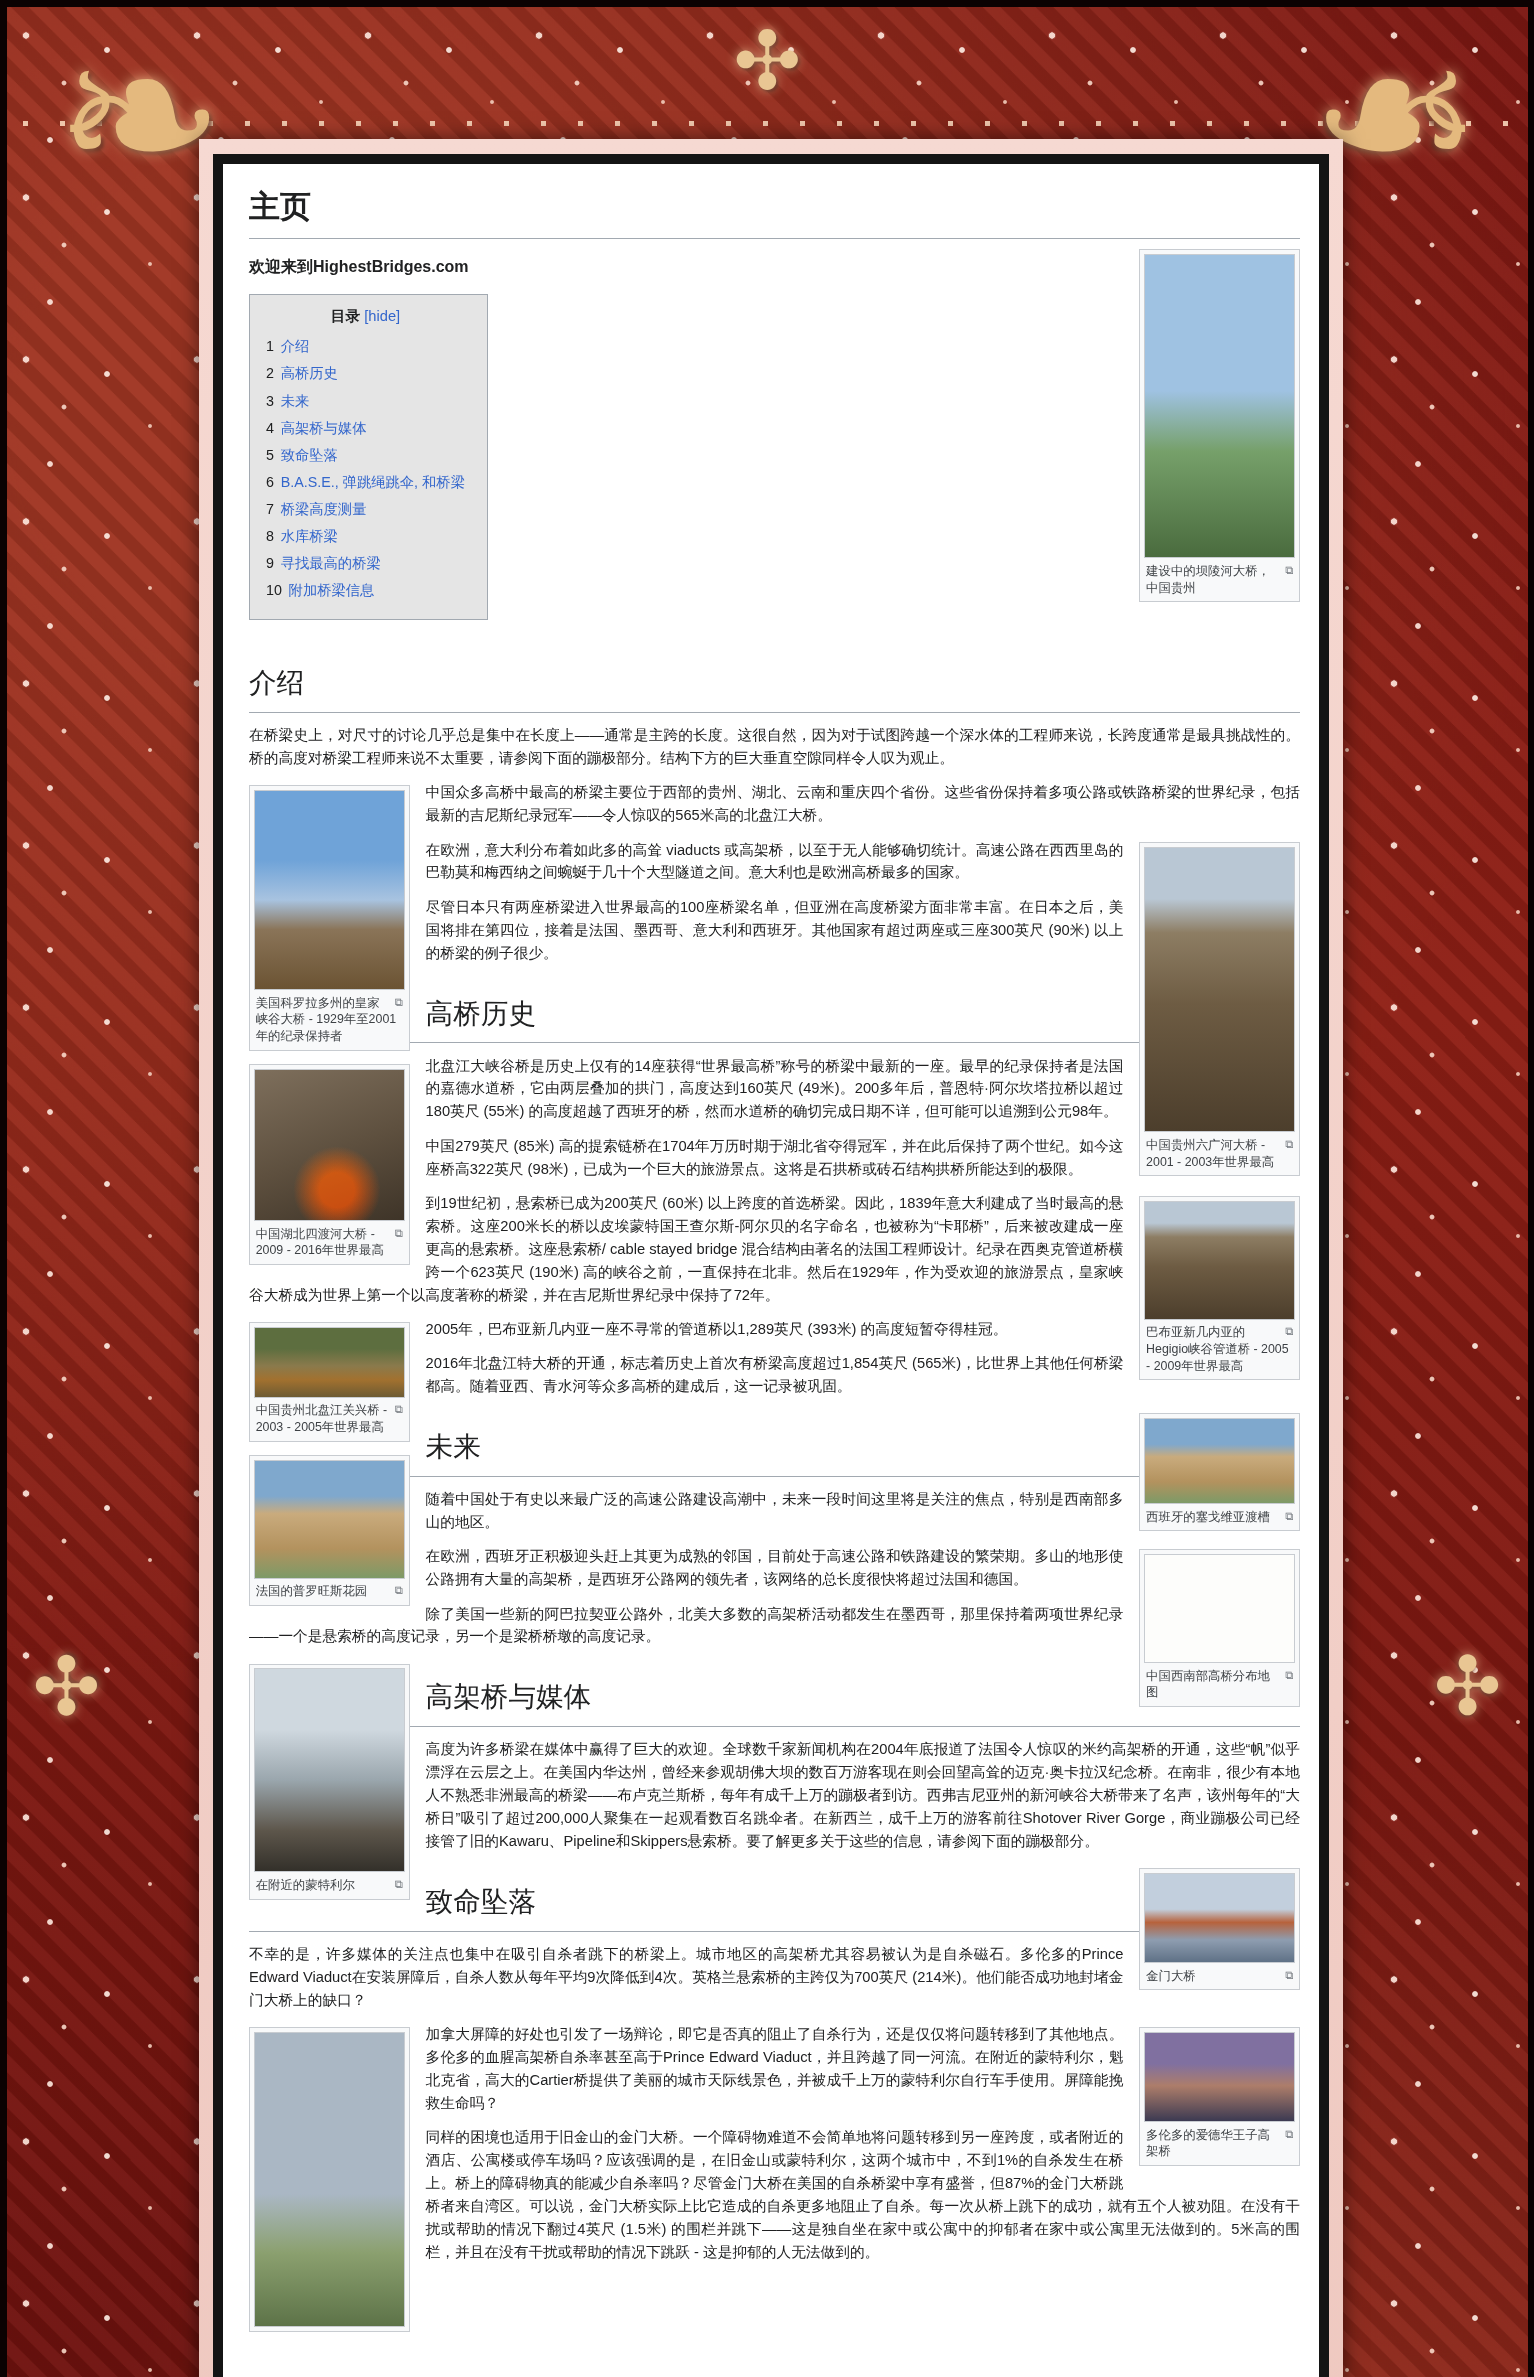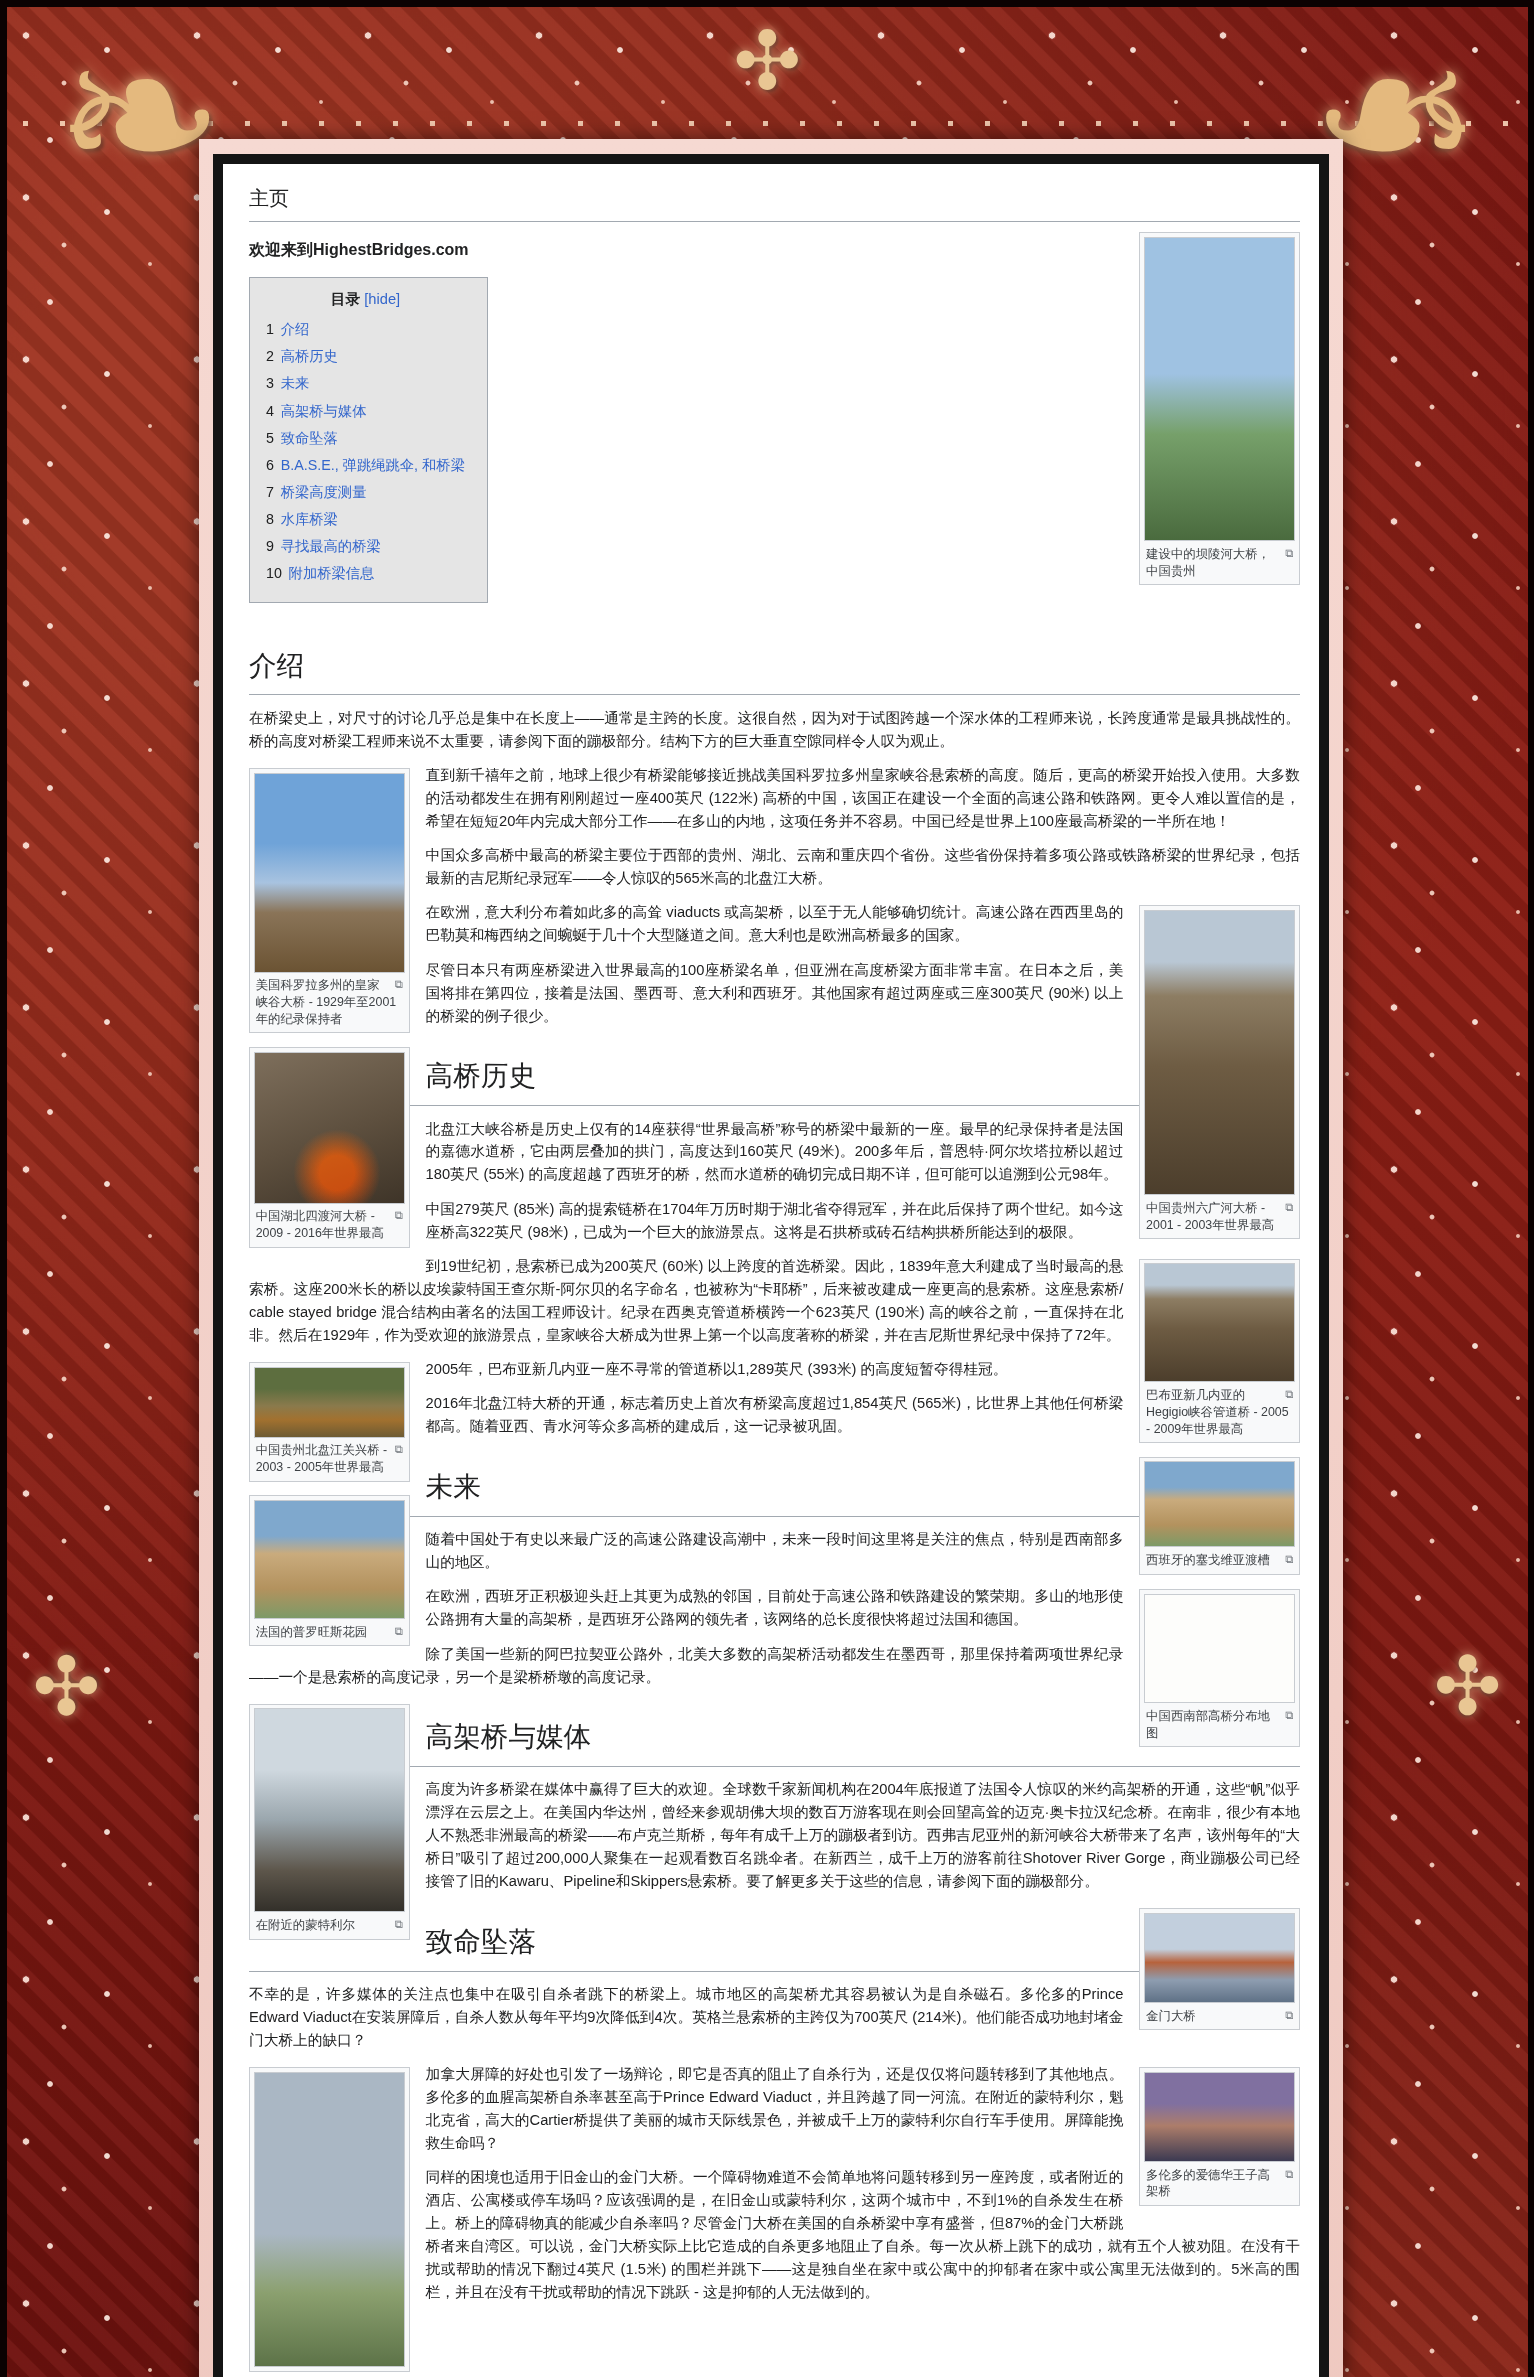--- a/index.html
+++ b/index.html
@@ -32,21 +32,21 @@
   .e-top{top:14.3px;left:50%;transform:translateX(-50%);}
   .e-left{left:28.5px;top:50%;transform:translateY(-50%) rotate(-90deg);}
   .e-right{right:28.5px;top:50%;transform:translateY(-50%) rotate(90deg);}
   .mat{position:absolute;left:199px;top:139px;right:192px;bottom:101px;
       background:linear-gradient(180deg,#f6d9d2,#ecc3ba);box-shadow:0 0 19px rgba(0,0,0,.55);}
   .pageframe{position:absolute;left:213px;top:154px;right:206px;bottom:116px;background:#141414;}
   
   .page{position:absolute;left:223px;top:164px;right:216px;bottom:126px;background:#ffffff;
       color:#202122;overflow:hidden;padding:14.3px 19px 19px 26px;box-sizing:border-box;
       font-size:14.7px;line-height:1.56;}
-  h1.pgtitle{font-size:20px;font-weight:400;margin:4.8px 0 2.9px 0;padding-bottom:6.7px;
+  h1.pgtitle{font-size:31px;font-weight:700;margin:4.8px 0 2.9px 0;padding-bottom:6.7px;
       border-bottom:0.5px solid #a2a9b1;}
   .welcome{font-weight:bold;font-size:16px;margin:16px 0 12.4px 0;}
   h2.sec{font-size:27.6px;font-weight:400;margin:27px 0 4.8px 0;padding-bottom:7.6px;
       border-bottom:0.5px solid #a2a9b1;clear:none;}
   p{margin:11.4px 0;text-align:justify;}
   a,.lnk{color:#3366cc;text-decoration:none;cursor:pointer;}
   
   .toc{display:inline-block;background:#e5e5e5;border:0.5px solid #a2a9b1;
       padding:9.5px 22px 12.4px 16px;font-size:14.3px;margin:1.9px 0 14.3px 0;}
   .toc .toctitle{text-align:center;font-weight:bold;font-size:14.7px;}
@@ -127,21 +127,20 @@
   </div>
 
   <h2 class="sec">介绍</h2>
   <p>在桥梁史上，对尺寸的讨论几乎总是集中在长度上——通常是主跨的长度。这很自然，因为对于试图跨越一个深水体的工程师来说，长跨度通常是最具挑战性的。桥的高度对桥梁工程师来说不太重要，请参阅下面的蹦极部分。结构下方的巨大垂直空隙同样令人叹为观止。</p>
 
   <figure class="thumb left">
     <div class="timg ph-sky" style="height:200px"></div>
     <figcaption><span class="mag">⧉</span><span>美国科罗拉多州的皇家峡谷大桥 - 1929年至2001年的纪录保持者</span></figcaption>
   </figure>
 
-  <p>直到新千禧年之前，地球上很少有桥梁能够接近挑战美国科罗拉多州皇家峡谷悬索桥的高度。随后，更高的桥梁开始投入使用。大多数的活动都发生在拥有刚刚超过一座400英尺 (122米) 高桥的中国，该国正在建设一个全面的高速公路和铁路网。更令人难以置信的是，希望在短短20年内完成大部分工作——在多山的内地，这项任务并不容易。中国已经是世界上100座最高桥梁的一半所在地！</p>
   <p>中国众多高桥中最高的桥梁主要位于西部的贵州、湖北、云南和重庆四个省份。这些省份保持着多项公路或铁路桥梁的世界纪录，包括最新的吉尼斯纪录冠军——令人惊叹的565米高的北盘江大桥。</p>
 
   <figure class="thumb right">
     <div class="timg ph-gorge" style="height:285px"></div>
     <figcaption><span class="mag">⧉</span><span>中国贵州六广河大桥 - 2001 - 2003年世界最高</span></figcaption>
   </figure>
 
   <p>在欧洲，意大利分布着如此多的高耸 viaducts 或高架桥，以至于无人能够确切统计。高速公路在西西里岛的巴勒莫和梅西纳之间蜿蜒于几十个大型隧道之间。意大利也是欧洲高桥最多的国家。</p>
   <p>尽管日本只有两座桥梁进入世界最高的100座桥梁名单，但亚洲在高度桥梁方面非常丰富。在日本之后，美国将排在第四位，接着是法国、墨西哥、意大利和西班牙。其他国家有超过两座或三座300英尺 (90米) 以上的桥梁的例子很少。</p>
 

